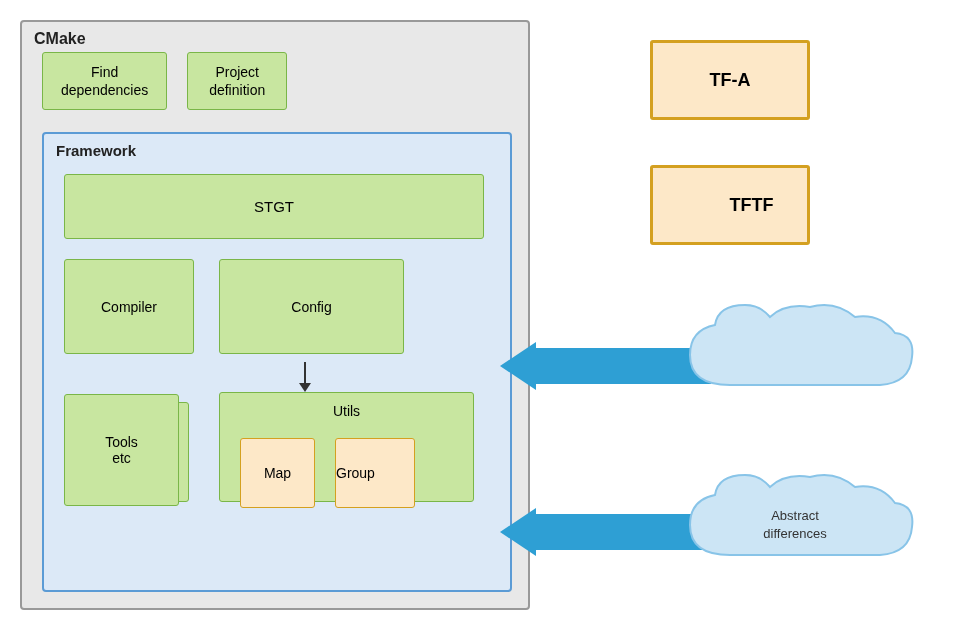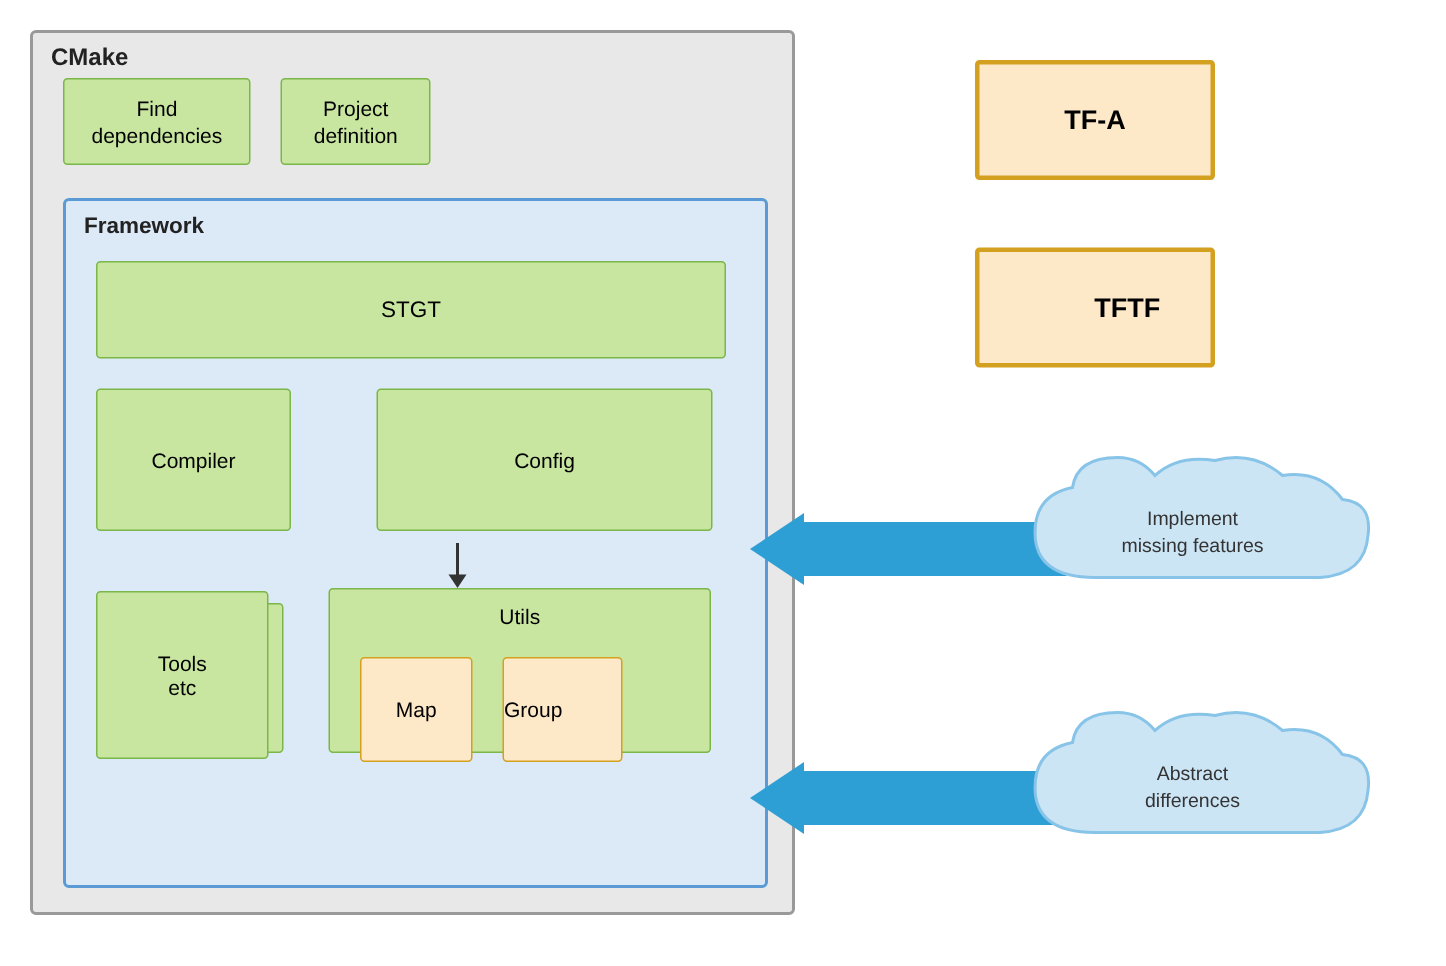--- a/index.html
+++ b/index.html
@@ -113,30 +113,29 @@
       align-items: center;
       justify-content: center;
       font-size: 14px;
     }
 
     
     .config-box {
       position: absolute;
       top: 125px;
       left: 175px;
-      width: 224px;
+      width: 185px;
       height: 95px;
       background: #c8e6a0;
       border: 1.5px solid #7ab648;
       border-radius: 3px;
       display: flex;
       align-items: center;
       justify-content: center;
       font-size: 14px;
-      margin-left: 32px;
     }
 
     
     .config-to-utils-arrow {
       position: absolute;
       top: 228px;
       left: 260px;
       width: 2px;
       height: 22px;
       background: #333;
@@ -379,21 +378,20 @@
                Q 20,90 20,60 
                Q 20,35 45,30 
                Q 48,10 75,10 
                Q 90,10 100,22
                Q 115,8 140,12
                Q 165,5 185,22
                Q 210,18 225,38
                Q 245,40 242,62
                Q 240,88 210,90 Z" fill="#cce5f5" stroke="#88c4e8" stroke-width="2"></path>
     </svg>
-    <span class="cloud-text">Implement<br>missing features</span>
   </div>
 
   <div class="cloud" style="top: 455px; left: 660px; width: 250px; height: 120px;">
     <svg viewBox="0 0 250 120" xmlns="http://www.w3.org/2000/svg">
       <path d="M 60,90 
                Q 20,90 20,60 
                Q 20,35 45,30 
                Q 48,10 75,10 
                Q 90,10 100,22
                Q 115,8 140,12

